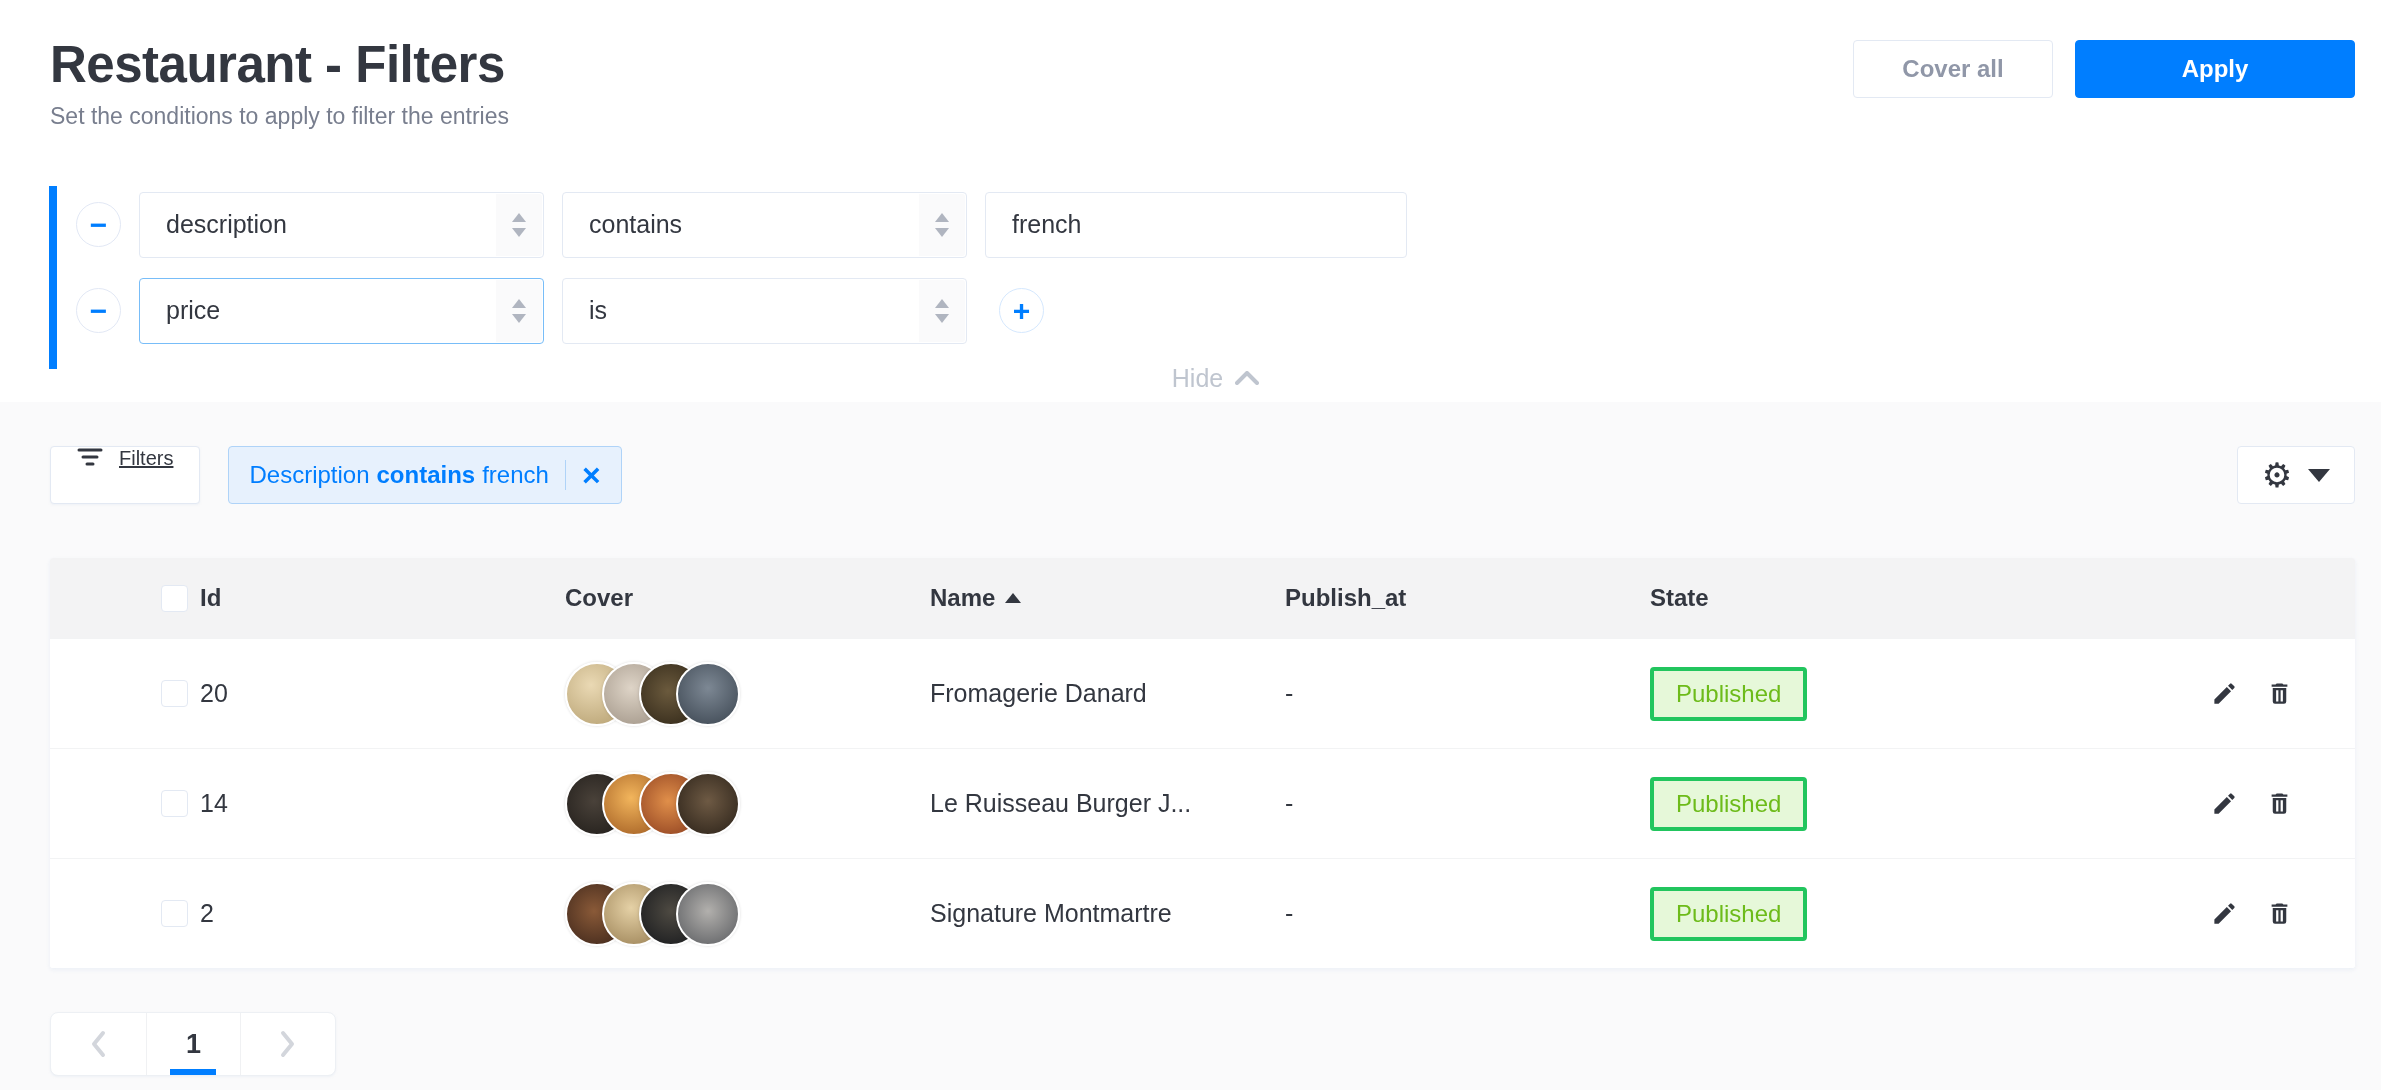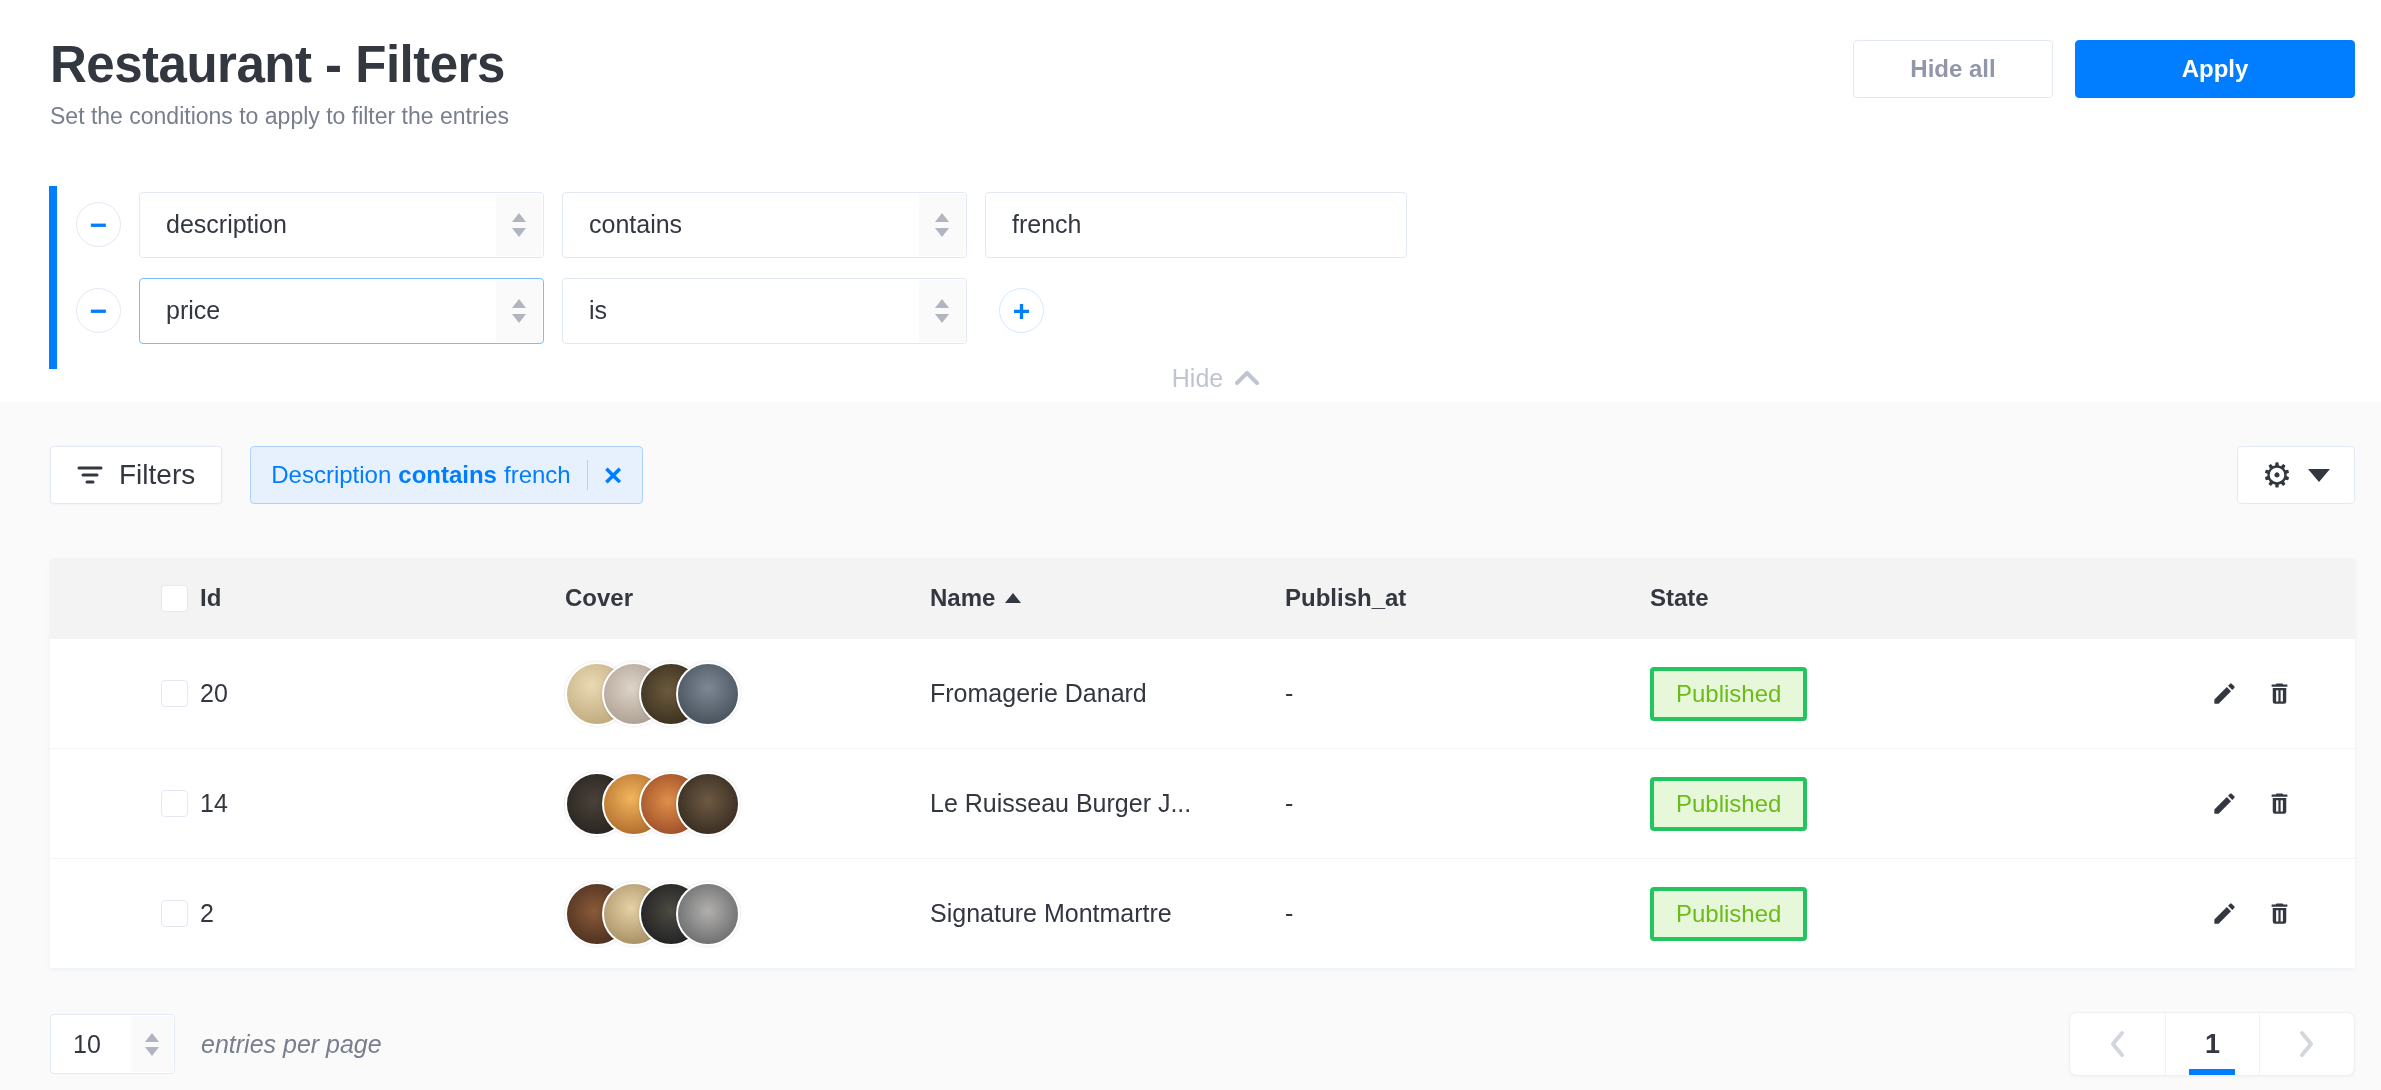--- a/index.html
+++ b/index.html
@@ -38,23 +38,23 @@
                   border-radius:0 3px 3px 0; display:flex; flex-direction:column; align-items:center; justify-content:center; gap:6px; }
   .tri-up { width:0; height:0; border-left:7px solid transparent; border-right:7px solid transparent; border-bottom:9px solid #B0B5C0; }
   .tri-down { width:0; height:0; border-left:7px solid transparent; border-right:7px solid transparent; border-top:9px solid #B0B5C0; }
   .txt-input { width:422px; height:66px; background:#fff; border:1px solid #E3E9F3; border-radius:4px;
                padding:0 26px; font-size:25px; color:#333740; font-family:"Liberation Sans", sans-serif; outline:none; }
   .hide-row { display:flex; justify-content:center; margin-top:16px; }
   .hide-link { display:flex; align-items:center; gap:12px; color:#BFC5CF; font-size:25px; cursor:pointer; }
 
   
   .toolbar { display:flex; align-items:center; margin:44px 26px 0 50px; gap:28px; }
-  .filters-btn { display:flex; align-items:center; gap:16px; height:58px; padding:0 26px; background:#fff;
-                 border:1px solid #E3E9F3; border-radius:4px; font-size:28px; color:#333740; cursor:pointer;
-                 box-shadow:0 1px 2px rgba(227,233,243,0.5); }
+  .filters-btn { display:flex; align-items:flex-start; gap:16px; height:58px; padding:0 26px; background:#fff;
+                 border:1px solid #E3E9F3; border-radius:4px; font-size:20px; color:#333740; cursor:pointer;
+                 box-shadow:0 1px 2px rgba(227,233,243,0.5);text-decoration:underline; }
   .chip { display:flex; align-items:center; height:58px; padding:0 20px; background:#E7F1FD;
           border:1px solid #AFD3F8; border-radius:4px; color:#007EFF; font-size:24px; cursor:default; }
   .chip .op { font-weight:bold; margin:0 7px; }
   .chip-div { width:1px; height:30px; background:#AFD3F8; margin:0 16px; }
   .chip-x { font-size:32px; line-height:1; color:#007EFF; cursor:pointer; font-weight:bold; }
   .toolbar-spacer { flex:1; }
   .gear-btn { display:flex; align-items:center; justify-content:center; gap:16px; width:118px; height:58px;
               background:#fff; border:1px solid #E3E9F3; border-radius:4px; cursor:pointer; }
   .gear-glyph { font-size:34px; color:#333740; line-height:1; }
   .caret-down { width:0; height:0; border-left:11px solid transparent; border-right:11px solid transparent; border-top:13px solid #333740; }
@@ -95,21 +95,21 @@
 </head>
 <body>
 
 <div class="top-section">
   <div class="head-row">
     <div>
       <div class="page-title">Restaurant - Filters</div>
       <div class="page-subtitle">Set the conditions to apply to filter the entries</div>
     </div>
     <div class="head-actions">
-      <div class="btn btn-clear">Hide all</div>
+      <div class="btn btn-clear">Cover all</div>
       <div class="btn btn-apply">Apply</div>
     </div>
   </div>
 
   <div class="builder">
     <div class="builder-bar"></div>
 
     <div class="frow">
       <div class="circle-btn">
           <span>−</span>
@@ -285,30 +285,20 @@
       <button class="icon-btn">
           <svg width="27" height="27" viewBox="0 0 24 24" fill="#333740">
             <path d="M6 19a2 2 0 0 0 2 2h8a2 2 0 0 0 2-2V7H6v12zM9 9h2v10H9V9zm4 0h2v10h-2V9zM15.5 4l-1-1h-5l-1 1H5v2h14V4z"></path>
           </svg>
         </button>
     </div>
   </div>
 </div>
 
 <div class="footer">
-  <div class="footer-left">
-    <div class="psize">
-      <span>10</span>
-      <span class="spinner">
-          <span class="tri-up"></span>
-          <span class="tri-down"></span>
-        </span>
-    </div>
-    <span class="entries-label">entries per page</span>
-  </div>
   <div class="pagination">
     <div class="pg-cell">
       <svg width="16" height="28" viewBox="0 0 16 28">
           <polyline points="13,3 4,14 13,25" fill="none" stroke="#D3D6DC" stroke-width="4" stroke-linecap="round" stroke-linejoin="round"></polyline>
         </svg>
     </div>
     <div class="pg-cell">
       <span class="pg-num">1</span>
       <span class="pg-underline"></span>
     </div>

